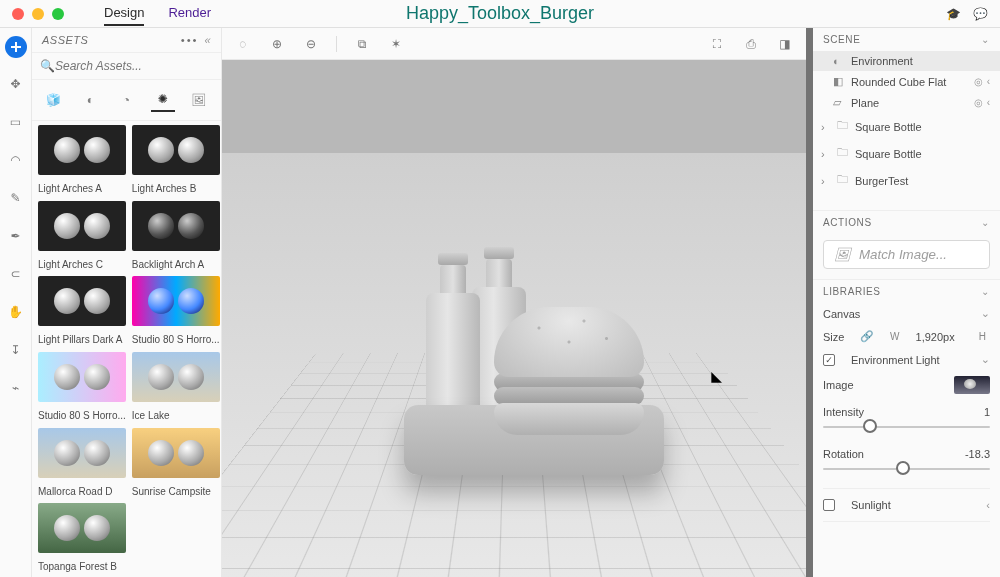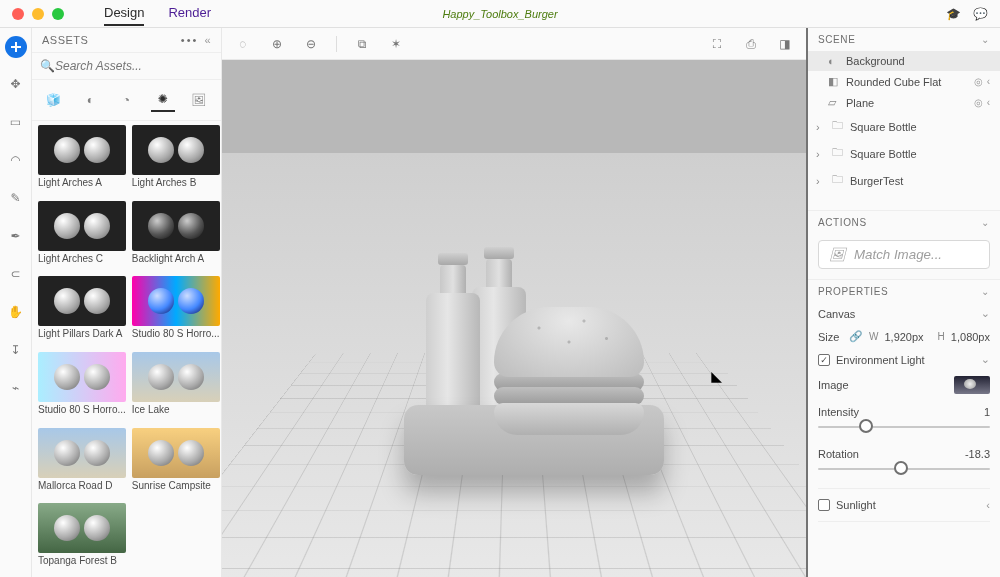--- a/index.html
+++ b/index.html
@@ -6,44 +6,44 @@
     body { width: 1000px; height: 577px; background: #fafafa; overflow: hidden; font-size: 12px; color: #4b4b4b; }
     
     
     .titlebar { height: 28px; display: flex; align-items: center; padding: 8px 12px; border-bottom: 1px solid #e0e0e0; position: relative; }
     .traffic { display: flex; gap: 8px; }
     .dot { width: 12px; height: 12px; border-radius: 50%; }
     .dot.red { background: #ff5f57; } .dot.yel { background: #febc2e; } .dot.grn { background: #28c840; }
     .mode-tabs { display: flex; gap: 24px; margin-left: 40px; }
     .mode-tab { font-size: 13px; color: #4c1d95; cursor: pointer; padding: 4px 0; }
     .mode-tab.active { color: #2b2b2b; border-bottom: 2px solid #2b2b2b; }
-    .doc-title { position: absolute; left: 50%; transform: translateX(-50%); font-size: 11px; color: #4d7c0f; font-style: italic; }
+    .doc-title { position: absolute; left: 50%; transform: translateX(-50%); font-size: 18px; color: #0f766e; }
     .help-icons { margin-left: auto; display: flex; gap: 12px; color: #888; }
     
     
     .app { display: flex; height: 549px; }
     
     
     .left-rail { width: 32px; background: #fafafa; border-right: 1px solid #e8e8e8; display: flex; flex-direction: column; align-items: center; padding-top: 8px; gap: 14px; }
     .rail-btn { width: 24px; height: 24px; display: flex; align-items: center; justify-content: center; color: #767676; cursor: pointer; border-radius: 4px; }
     .rail-btn.primary { background: #1473e6; color: #fff; border-radius: 50%; width: 22px; height: 22px; }
     
     
     .assets { width: 190px; background: #fafafa; border-right: 1px solid #e8e8e8; display: flex; flex-direction: column; }
-    .panel-header { display: flex; align-items: center; padding: 6px 10px; font-size: 11px; letter-spacing: 0.5px; color: #6e6e6e; border-bottom: 1px solid #eee; }
+    .panel-header { display: flex; align-items: center; padding: 6px 10px; font-size: 11px; letter-spacing: 0.5px; color: #6e6e6e; border-bottom: 1px solid #eee; font-style: italic; }
     .panel-header .more { margin-left: auto; letter-spacing: 2px; cursor: pointer; }
     .search { display: flex; align-items: center; padding: 6px 8px; border-bottom: 1px solid #eee; }
     .search input { border: none; background: transparent; font-size: 12px; font-style: italic; color: #9e9e9e; outline: none; width: 100%; }
     .asset-tabs { display: flex; justify-content: space-around; padding: 8px 4px; border-bottom: 1px solid #eee; }
     .asset-tab { width: 24px; height: 24px; display: flex; align-items: center; justify-content: center; color: #808080; cursor: pointer; }
     .asset-tab.active { border-bottom: 2px solid #2b2b2b; color: #2b2b2b; }
     .asset-grid { flex: 1; overflow-y: auto; padding: 4px 6px; display: grid; grid-template-columns: 1fr 1fr; gap: 6px; }
     .asset-item { cursor: pointer; }
     .asset-thumb { width: 100%; height: 50px; background: #d0d0d0; border-radius: 2px; display:flex; align-items:center; justify-content:center; gap:4px; overflow:hidden; }
-    .asset-name { font-size: 10px; color: #4b4b4b; margin-top: 2px; white-space: nowrap; overflow: hidden; text-overflow: ellipsis; }
+    .asset-name { font-size: 10px; color: #4b4b4b; margin-top: 8px; white-space: nowrap; overflow: hidden; text-overflow: ellipsis; }
     .sphere { width: 26px; height: 26px; border-radius: 50%; background: radial-gradient(circle at 35% 30%, #fff, #aaa 60%, #666); flex-shrink:0; }
     .sphere.dark { background: radial-gradient(circle at 35% 30%, #ccc, #555 55%, #111); }
     .sphere.blue { background: radial-gradient(circle at 35% 30%, #cdf, #48f 55%, #115); }
     .thumb.dark { background: #222; }
     .thumb.outdoor { background: linear-gradient(#a8c8e8, #d8d0b8); }
     .ccl { border-top: 1px solid #e0e0e0; padding: 8px 10px; font-size: 10px; letter-spacing: 0.5px; color: #6e6e6e; }
     
     
     .viewport-wrap { flex: 1; display: flex; flex-direction: column; background: #f5f5f5; position: relative; }
     .vp-toolbar { height: 32px; display: flex; align-items: center; padding: 0 12px; gap: 16px; border-bottom: 1px solid #e8e8e8; background: #fafafa; }
@@ -63,33 +63,33 @@
     .bun-bot { width: 150px; height: 32px; background: linear-gradient(#d8d8d8, #b0b0b0); border-radius: 14px 14px 38px 38px; margin-top: -2px; }
     .bottle { position: absolute; width: 54px; }
     .bottle.b1 { bottom: 52px; left: 72px; }
     .bottle.b2 { bottom: 58px; left: 118px; }
     .b-body { width: 54px; height: 130px; background: linear-gradient(90deg,#cfcfcf,#e6e6e6 40%,#b8b8b8); border-radius: 8px; }
     .b-neck { width: 26px; height: 28px; background: linear-gradient(90deg,#c8c8c8,#e0e0e0,#b0b0b0); margin: 0 auto; border-radius: 4px 4px 0 0; }
     .b-cap { width: 30px; height: 12px; background: linear-gradient(#d0d0d0,#a8a8a8); margin: 0 auto; border-radius: 3px; }
     .cursor { position: absolute; right: 84px; top: 340px; font-size: 14px; color: #000; }
     
     
-    .right { width: 194px; background: #fafafa; border-left: 2px solid #737373; overflow-y: auto; font-size: 11px; }
+    .right { width: 194px; background: #fafafa; border-left: 7px solid #737373; overflow-y: auto; font-size: 11px; }
     .sec-head { display: flex; align-items: center; padding: 6px 10px; font-size: 10px; letter-spacing: 0.6px; color: #6e6e6e; cursor: pointer; }
     .sec-head .chev { margin-left: auto; color: #999; }
     .scene-list { }
     .scene-item { display: flex; align-items: center; padding: 4px 10px 4px 20px; gap: 6px; cursor: pointer; }
     .scene-item.sel { background: #eaeaea; }
     .scene-item .exp { width: 10px; color: #888; margin-left: -12px; }
     .scene-item .obj-icon { width: 12px; color: #888; }
     .scene-item .trail { margin-left: auto; display: flex; gap: 4px; color: #999; font-size: 10px; }
     .actions-body { padding: 6px 10px 10px; }
     .action-btn { display: flex; align-items: center; gap: 8px; padding: 6px 10px; border: 1px solid #d8d8d8; border-radius: 4px; color: #9e9e9e; font-style: italic; cursor: pointer; background: #fff; width: 100%; }
     .props { padding: 4px 10px 12px; display: flex; flex-direction: column; gap: 10px; }
-    .prop-row { display: flex; align-items: center; gap: 6px; }
+    .prop-row { display: flex; align-items: center; gap: 16px; }
     .prop-row .label { flex: 1; color: #4b4b4b; }
     .prop-row.dd .label { color: #4b4b4b; }
     .dd-caret { color: #999; }
     .checkbox { width: 12px; height: 12px; border: 1px solid #707070; border-radius: 2px; display: inline-flex; align-items: center; justify-content: center; font-size: 9px; color: #4b4b4b; background: #fff; }
     .checkbox.on::after { content: "✓"; }
     .swatch { width: 16px; height: 16px; border-radius: 3px; background: #eee; border: 1px solid #ccc; }
     .img-thumb { width: 36px; height: 18px; background: linear-gradient(#223,#778); border-radius: 2px; position: relative; }
     .img-thumb::after{content:"";position:absolute;left:10px;top:3px;width:12px;height:10px;background:radial-gradient(circle,#eee,#999);border-radius:50%;}
     .slider { position: relative; height: 16px; }
     .slider .track { position: absolute; top: 50%; left: 0; right: 0; height: 2px; background: #c8c8c8; border-radius: 1px; }
@@ -278,21 +278,21 @@
   </div>
 
   <div class="right">
     <div class="sec-head">
         <span>SCENE</span>
         <span class="chev">⌄</span>
       </div>
     <div class="scene-list">
       <div class="scene-item sel">
           <span class="obj-icon">◐</span>
-          <span>Background</span>
+          <span>Environment</span>
         </div>
       <div class="scene-item">
           <span class="obj-icon">◧</span>
           <span>Rounded Cube Flat</span>
           <span class="trail">
             <span>◎</span>
             <span>‹</span>
           </span>
         </div>
       <div class="scene-item">
@@ -327,21 +327,21 @@
       </div>
     <div class="actions-body">
       <button class="action-btn">
           <span>🖼</span>
           <span>Match Image...</span>
         </button>
     </div>
 
     <div class="divider"></div>
     <div class="sec-head">
-        <span>PROPERTIES</span>
+        <span>LIBRARIES</span>
         <span class="chev">⌄</span>
       </div>
     <div class="props">
       <div class="prop-row dd">
           <span class="label">Canvas</span>
           <span class="dd-caret">⌄</span>
         </div>
       <div class="prop-row">
         <span class="label">Size</span>
         <span class="link-icon">🔗</span>

